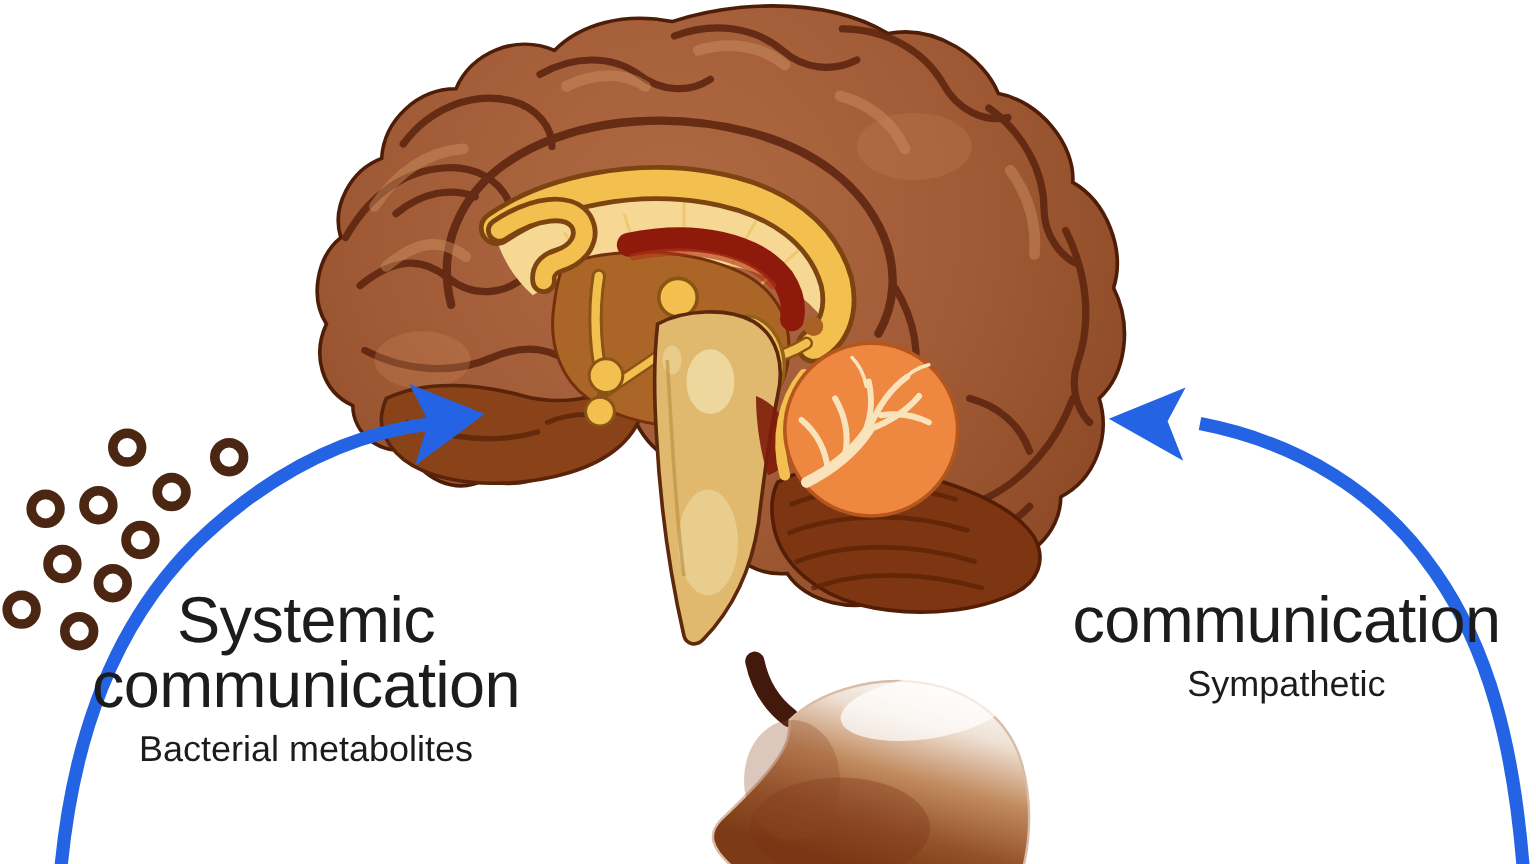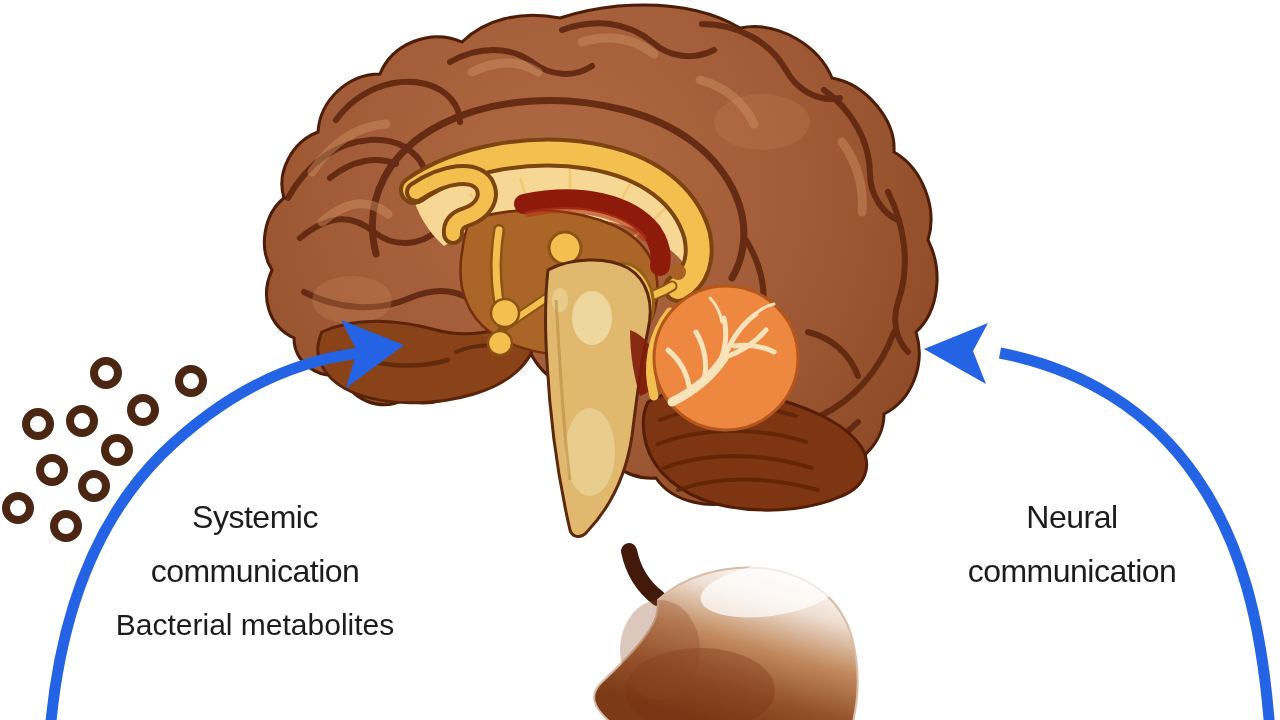--- a/index.html
+++ b/index.html
@@ -1,21 +1,21 @@
 <!DOCTYPE html>
 <html><head>
 <meta charset="utf-8">
 <style>
   html,body{margin:0;padding:0;background:#ffffff;}
   body{width:1280px;height:720px;overflow:hidden;position:relative;
        font-family:"Liberation Sans","DejaVu Sans",sans-serif;}
   .canvas{position:absolute;inset:0;width:1280px;height:720px;}
   svg.art{position:absolute;left:0;top:0;}
   .label-block{position:absolute;width:360px;text-align:center;color:#1c1c1c;}
-  .label-block .heading{font-size:32px;line-height:54px;font-weight:400;letter-spacing:-0.5px;}
+  .label-block .heading{font-size:54px;line-height:54px;font-weight:400;letter-spacing:-0.5px;}
   .label-block .sublist{margin-top:7px;font-size:30px;line-height:39px;font-weight:400;}
   .label-left{left:75px;top:490px;}
   .label-right{left:892px;top:490px;}
 </style>
 </head>
 <body>
 
 <div class="canvas">
 
 <svg class="art" width="1280" height="720" viewBox="0 0 1280 720">
@@ -198,20 +198,20 @@
     <div>Systemic</div>
     <div>communication</div>
   </div>
   <div class="sublist">
     <div>Bacterial metabolites</div>
   </div>
 </div>
 
 <div class="label-block label-right">
   <div class="heading">
-    <div>Neural</div>
     <div>communication</div>
   </div>
   <div class="sublist">
+    <div>Sympathetic</div>
   </div>
 </div>
 
 </div>
 
 </body></html>

